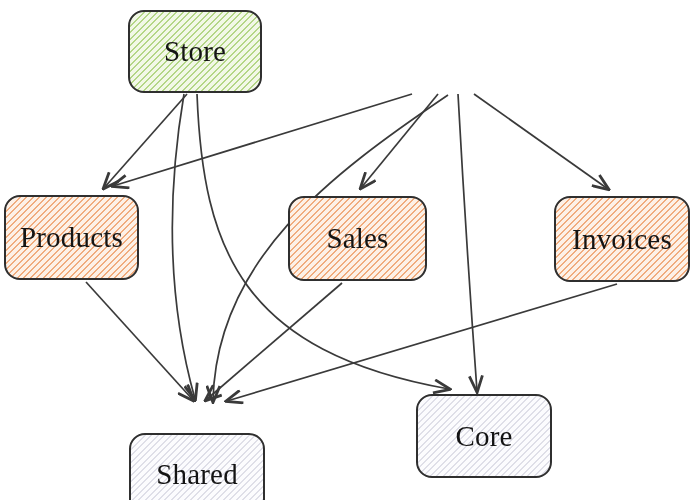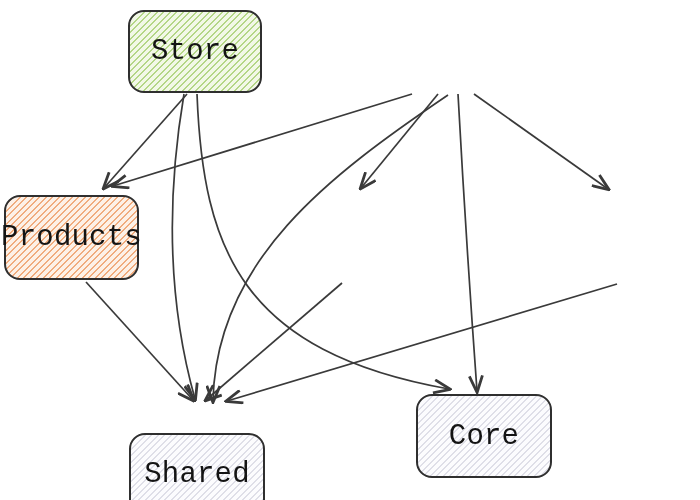--- a/index.html
+++ b/index.html
@@ -5,21 +5,21 @@
   html, body {
     margin: 0;
     padding: 0;
     background: #ffffff;
   }
   #canvas {
     position: relative;
     width: 700px;
     height: 500px;
     background: #ffffff;
-    font-family: Liberation Mono, monospace;
+    font-family: Liberation Serif, serif;
     overflow: hidden;
   }
   #edge-layer {
     position: absolute;
     inset: 0;
     width: 700px;
     height: 500px;
   }
   .edge {
     fill: none;
@@ -73,21 +73,27 @@
 
   <div class="node" id="node-store" style="background: repeating-linear-gradient(135deg, rgb(180, 214, 135) 0px, rgb(180, 214, 135) 1.6px, rgb(242, 248, 231) 1.6px, rgb(242, 248, 231) 4.6px); border-color: rgb(47, 47, 47); color: rgb(20, 20, 20);">
     <span>Store</span>
   </div>
 
 
   <div class="node" id="node-products" style="background: repeating-linear-gradient(135deg, rgb(240, 172, 126) 0px, rgb(240, 172, 126) 1.6px, rgb(253, 241, 231) 1.6px, rgb(253, 241, 231) 4.6px); border-color: rgb(47, 47, 47); color: rgb(20, 20, 20);">
     <span>Products</span>
   </div>
 
+  <div class="node" id="node-sales" style="background: repeating-linear-gradient(135deg, rgb(240, 172, 126) 0px, rgb(240, 172, 126) 1.6px, rgb(253, 241, 231) 1.6px, rgb(253, 241, 231) 4.6px); border-color: rgb(47, 47, 47); color: rgb(20, 20, 20);">
+    <span>Sales</span>
+  </div>
 
+  <div class="node" id="node-invoices" style="background: repeating-linear-gradient(135deg, rgb(240, 172, 126) 0px, rgb(240, 172, 126) 1.6px, rgb(253, 241, 231) 1.6px, rgb(253, 241, 231) 4.6px); border-color: rgb(47, 47, 47); color: rgb(20, 20, 20);">
+    <span>Invoices</span>
+  </div>
 
   <div class="node" id="node-shared" style="background: repeating-linear-gradient(135deg, rgb(223, 223, 232) 0px, rgb(223, 223, 232) 1.6px, rgb(252, 252, 254) 1.6px, rgb(252, 252, 254) 4.6px); border-color: rgb(47, 47, 47); color: rgb(20, 20, 20); margin-top: 27px;">
     <span>Shared</span>
   </div>
 
   <div class="node" id="node-core" style="background: repeating-linear-gradient(135deg, rgb(223, 223, 232) 0px, rgb(223, 223, 232) 1.6px, rgb(252, 252, 254) 1.6px, rgb(252, 252, 254) 4.6px); border-color: rgb(47, 47, 47); color: rgb(20, 20, 20);">
     <span>Core</span>
   </div>
 
 </div>

